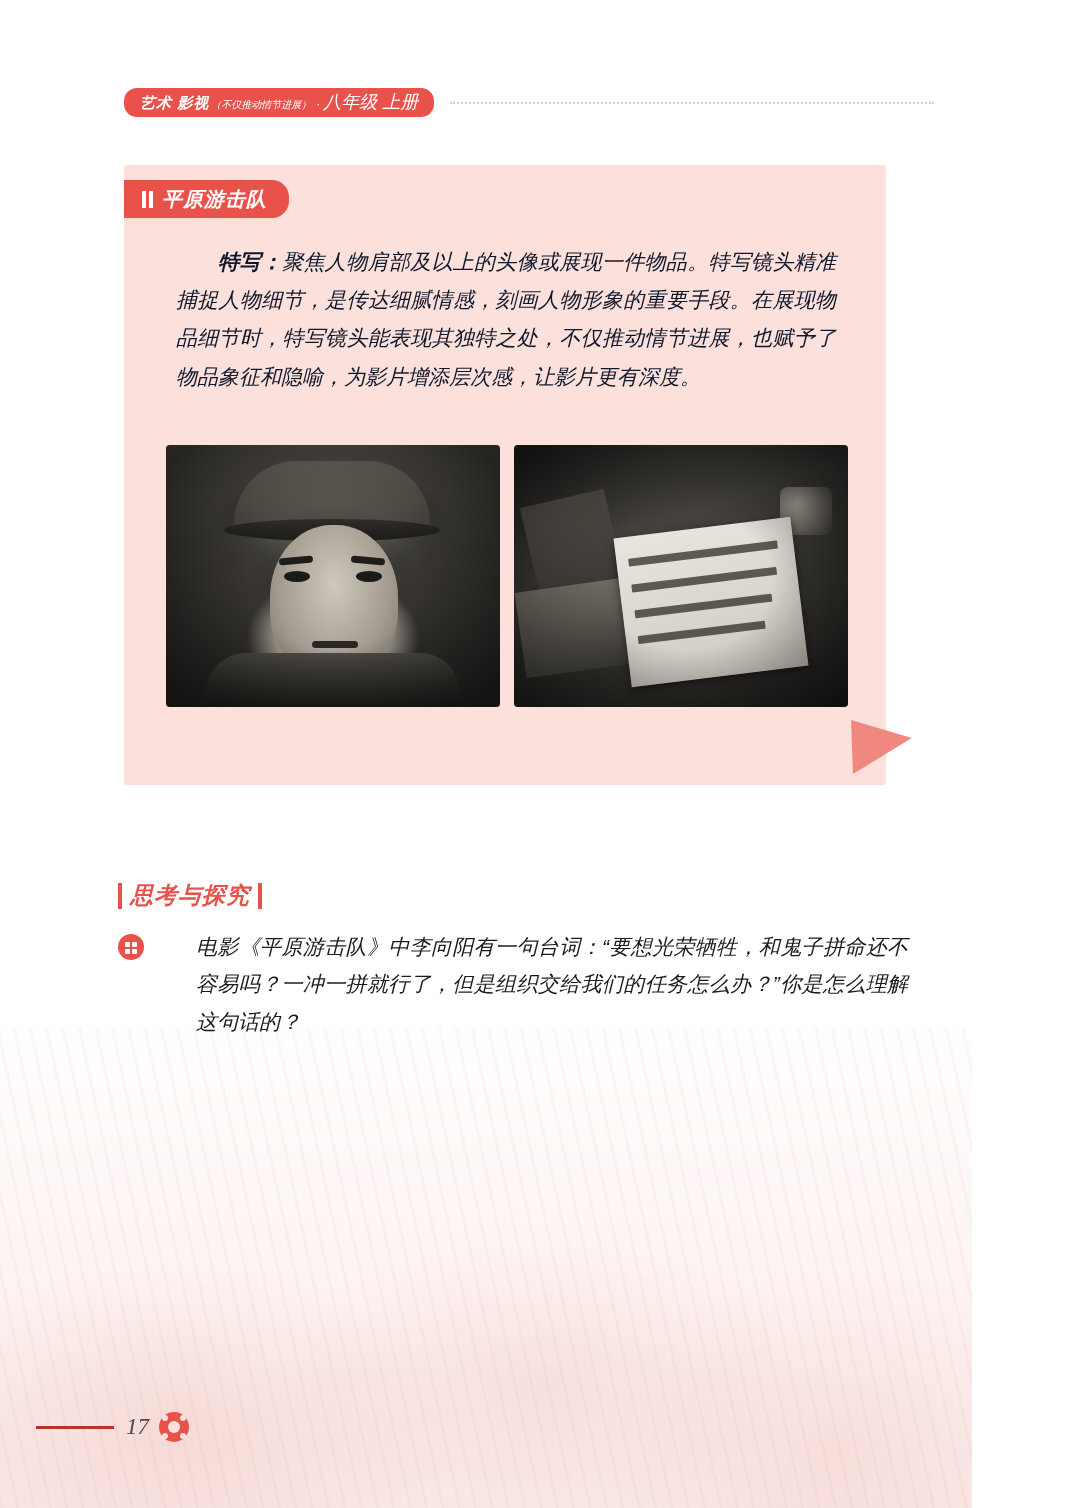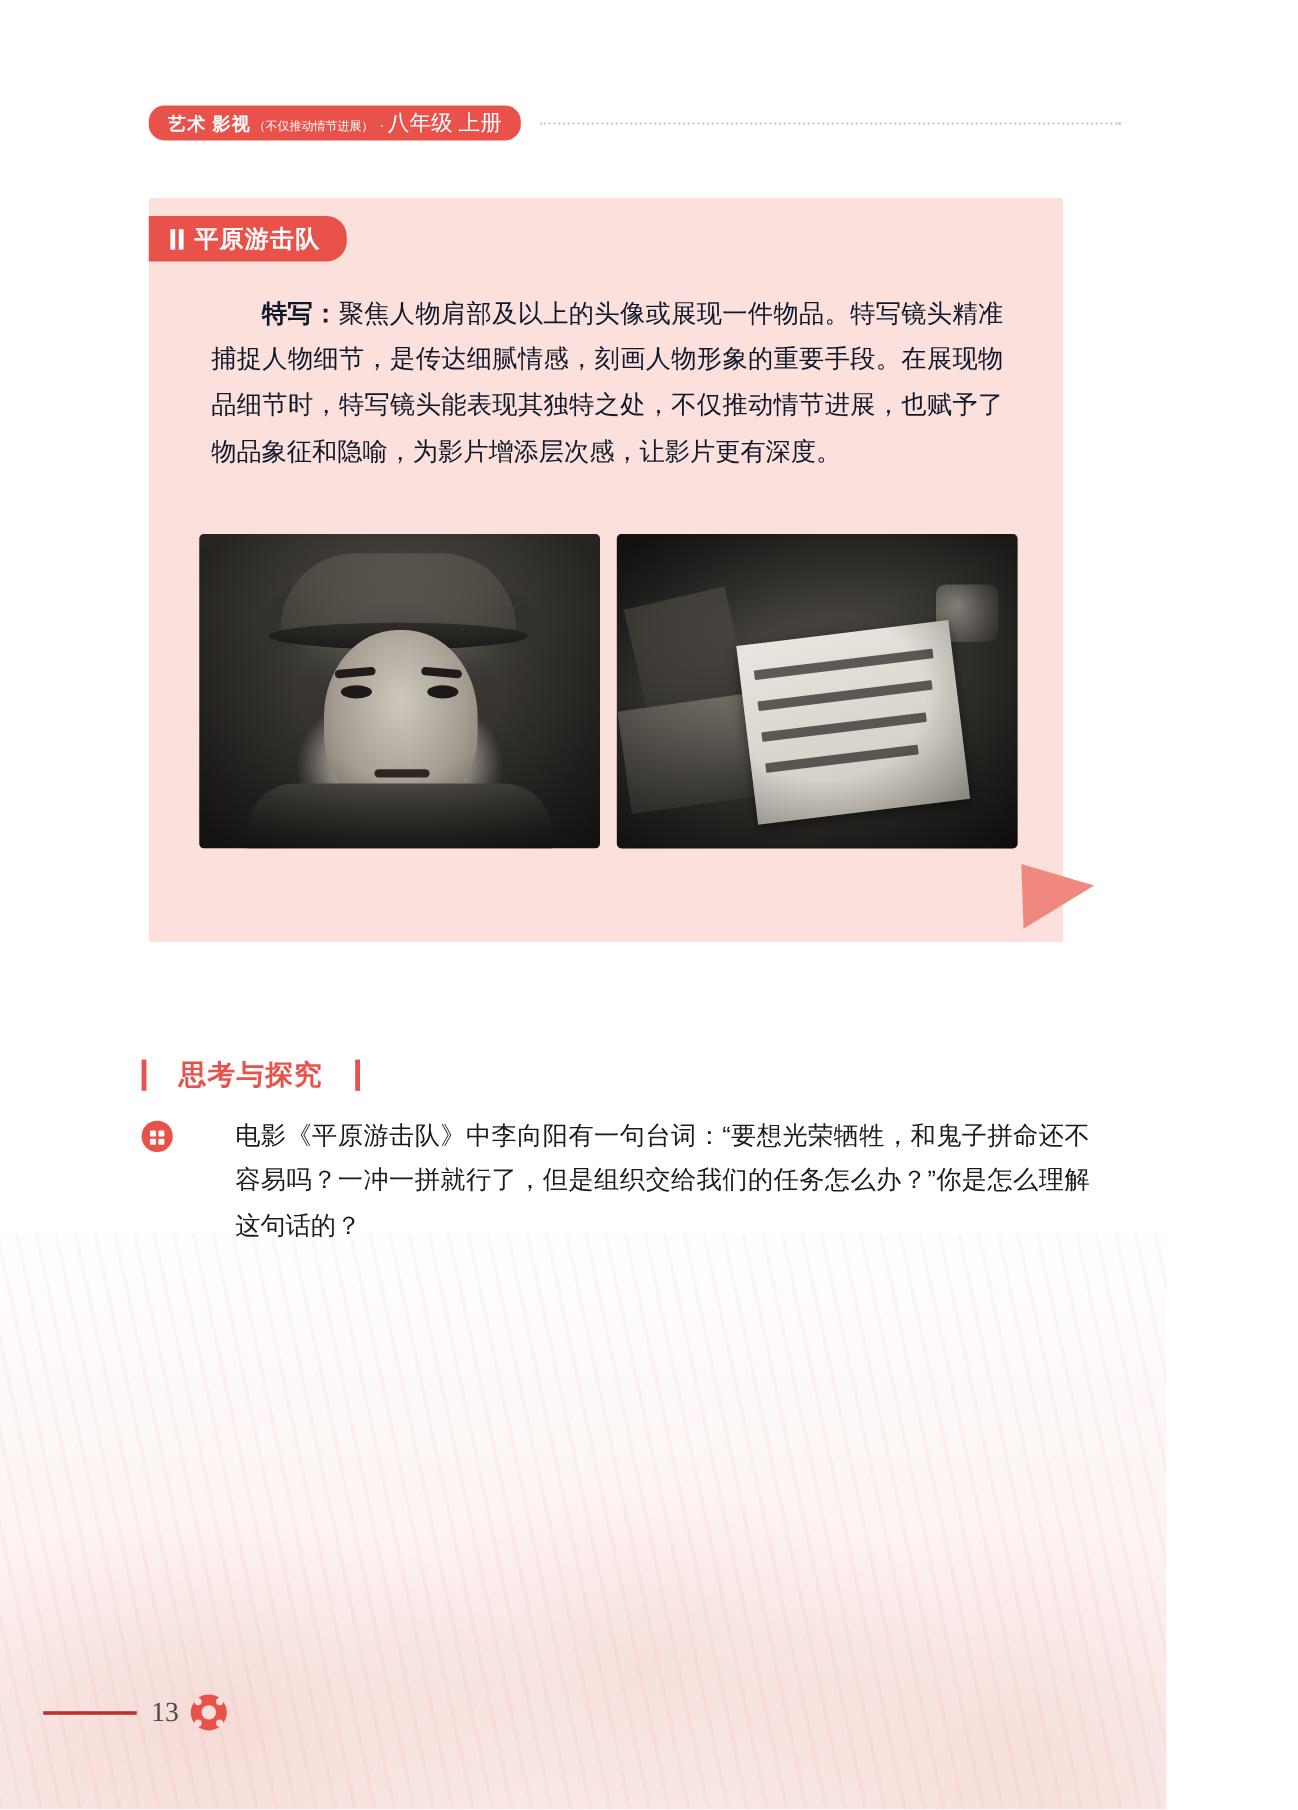--- a/index.html
+++ b/index.html
@@ -25,21 +25,21 @@
       linear-gradient(to top, rgba(230,150,140,0.20), rgba(255,255,255,0) 88%);
     pointer-events: none;
   }
   .bg-streaks {
     position: absolute;
     left: 0; right: 0; bottom: 0; height: 480px;
     background: repeating-linear-gradient(78deg, rgba(214,110,100,0.055) 0 3px, rgba(255,255,255,0) 3px 16px);
     pointer-events: none;
   }
 
-  .page { position: relative; width: 972px; height: 1508px; }
+  .page { position: relative; width: 972px; height: 1508px; font-style: italic; }
 
   
   .runhead {
     position: absolute;
     left: 124px; top: 88px;
     display: flex;
     align-items: center;
     width: 810px;
   }
   .runhead-tag {
@@ -216,21 +216,21 @@
     border-top: 20px solid transparent;
     transform: rotate(-2deg);
   }
 
   
   .section-head {
     position: absolute;
     left: 118px; top: 880px;
     display: flex;
     align-items: center;
-    gap: 27px;
+    gap: 8px;
     color: #e8524b;
     font-size: 23px;
     font-weight: bold;
     letter-spacing: 1px;
   }
   .section-head .bar { width: 4px; height: 26px; background: #e8524b; display: block; }
 
   .qlist {
     position: absolute;
     left: 118px; top: 928px;
@@ -375,17 +375,17 @@
 
   <div class="qlist">
     <div class="qitem">
       <span class="qbullet"></span>
       <span class="qtext">电影《平原游击队》中李向阳有一句台词：“要想光荣牺牲，和鬼子拼命还不容易吗？一冲一拼就行了，但是组织交给我们的任务怎么办？”你是怎么理解这句话的？</span>
     </div>
   </div>
 
   <div class="footer">
     <span class="footer-rule"></span>
-    <span class="footer-num">13</span>
+    <span class="footer-num">17</span>
     <span class="footer-icon"></span>
   </div>
 
 </div>
 
 </body></html>

